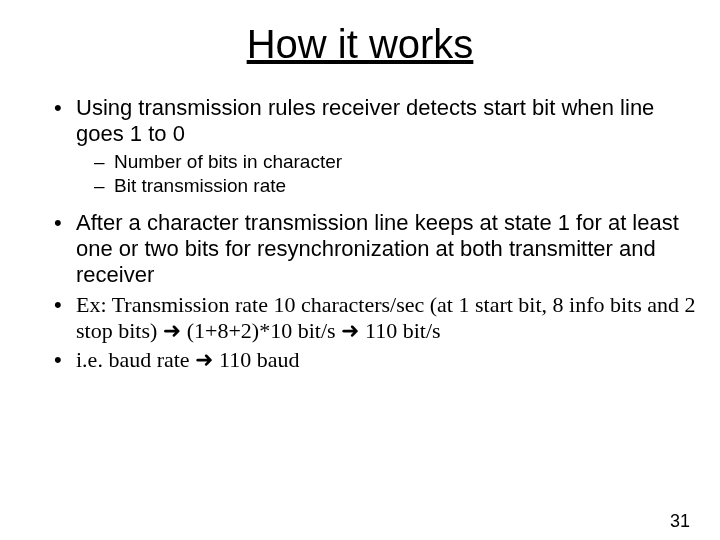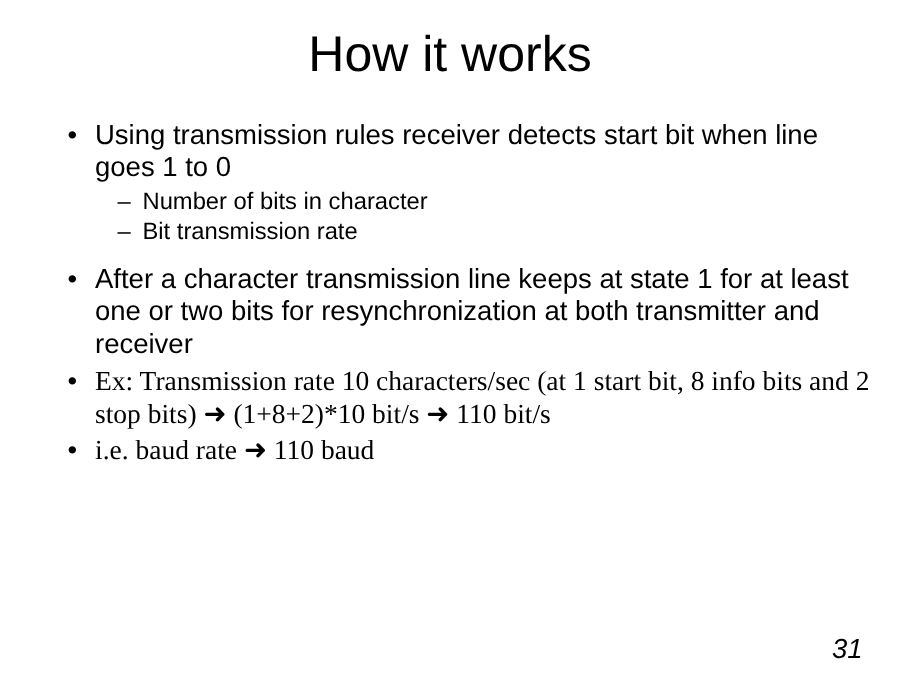--- a/index.html
+++ b/index.html
@@ -18,20 +18,21 @@
     height: 540px;
     position: relative;
     box-sizing: border-box;
   }
   .title {
     text-align: center;
     font-size: 40px;
     font-weight: normal;
     margin-top: 22px;
     margin-bottom: 28px;
+    text-decoration: underline;
   }
   .content {
     padding-left: 48px;
     padding-right: 16px;
     font-size: 22px;
     line-height: 1.18;
   }
   .b1 {
     position: relative;
     padding-left: 28px;
@@ -60,22 +61,21 @@
   .gap {
     height: 10px;
   }
   .arrow {
     font-family: Liberation Serif, serif;
   }
   .pagenum {
     position: absolute;
     right: 30px;
     bottom: 30px;
-    font-size: 22px;
-    font-style: italic;
+    font-size: 18px;
   }
 </style>
 </head>
 <body>
 
 <div class="slide">
 
   <div class="title">How it works</div>
 
   <div class="content">

